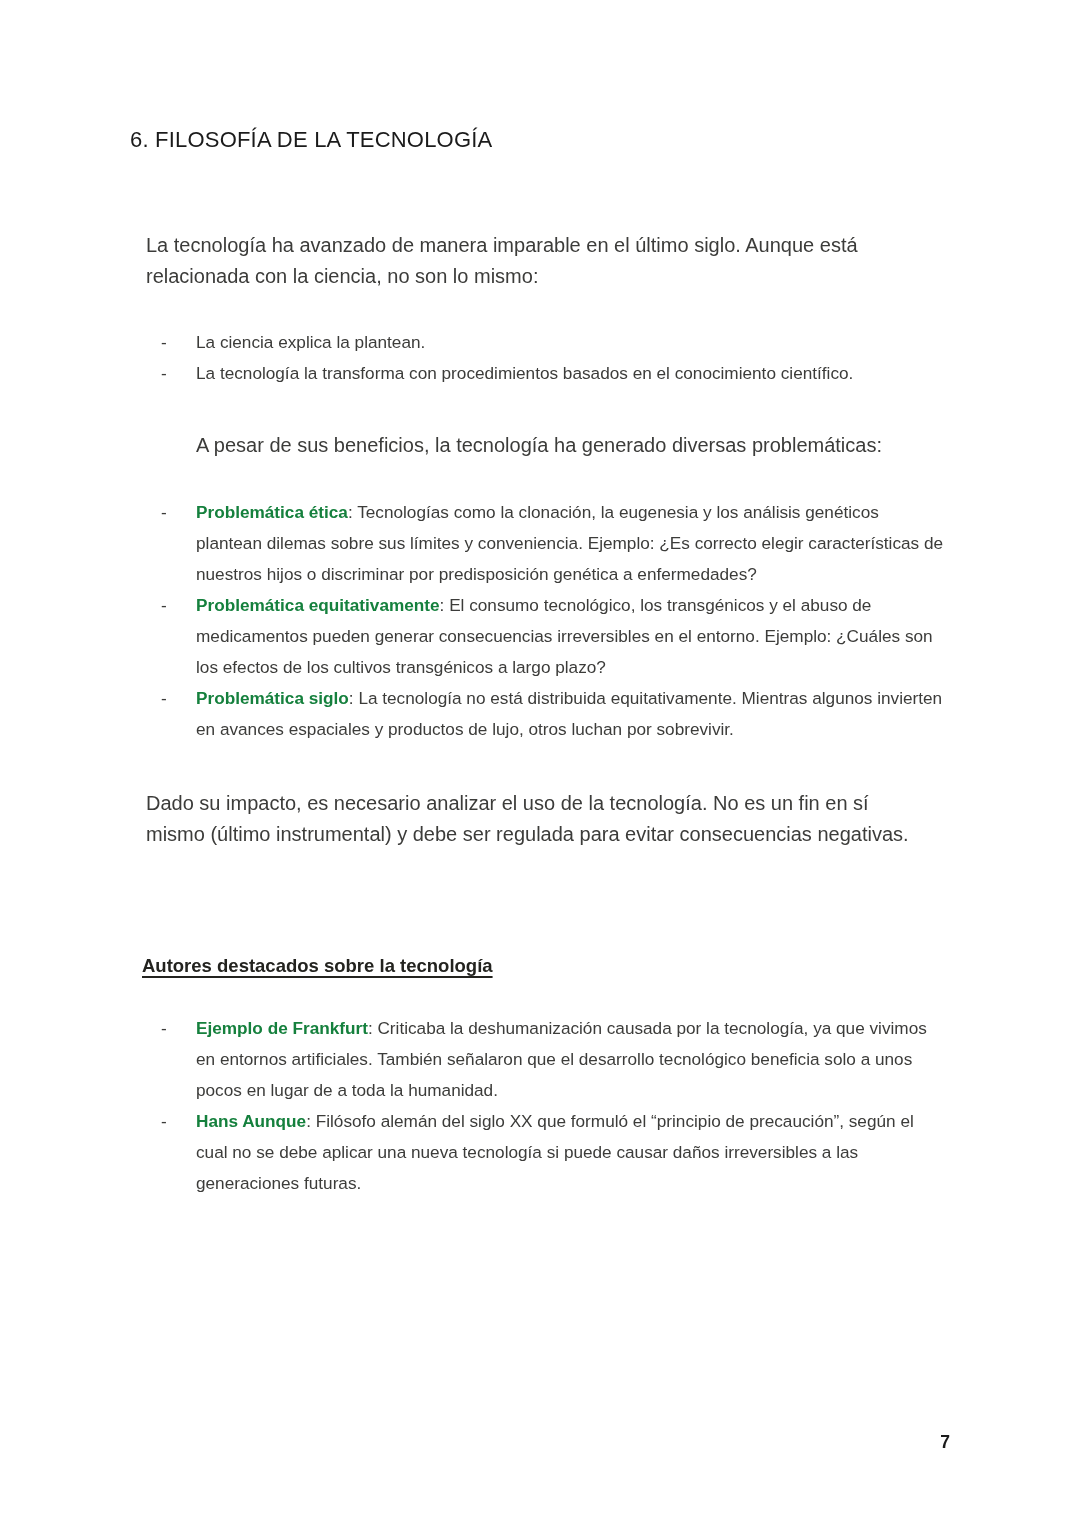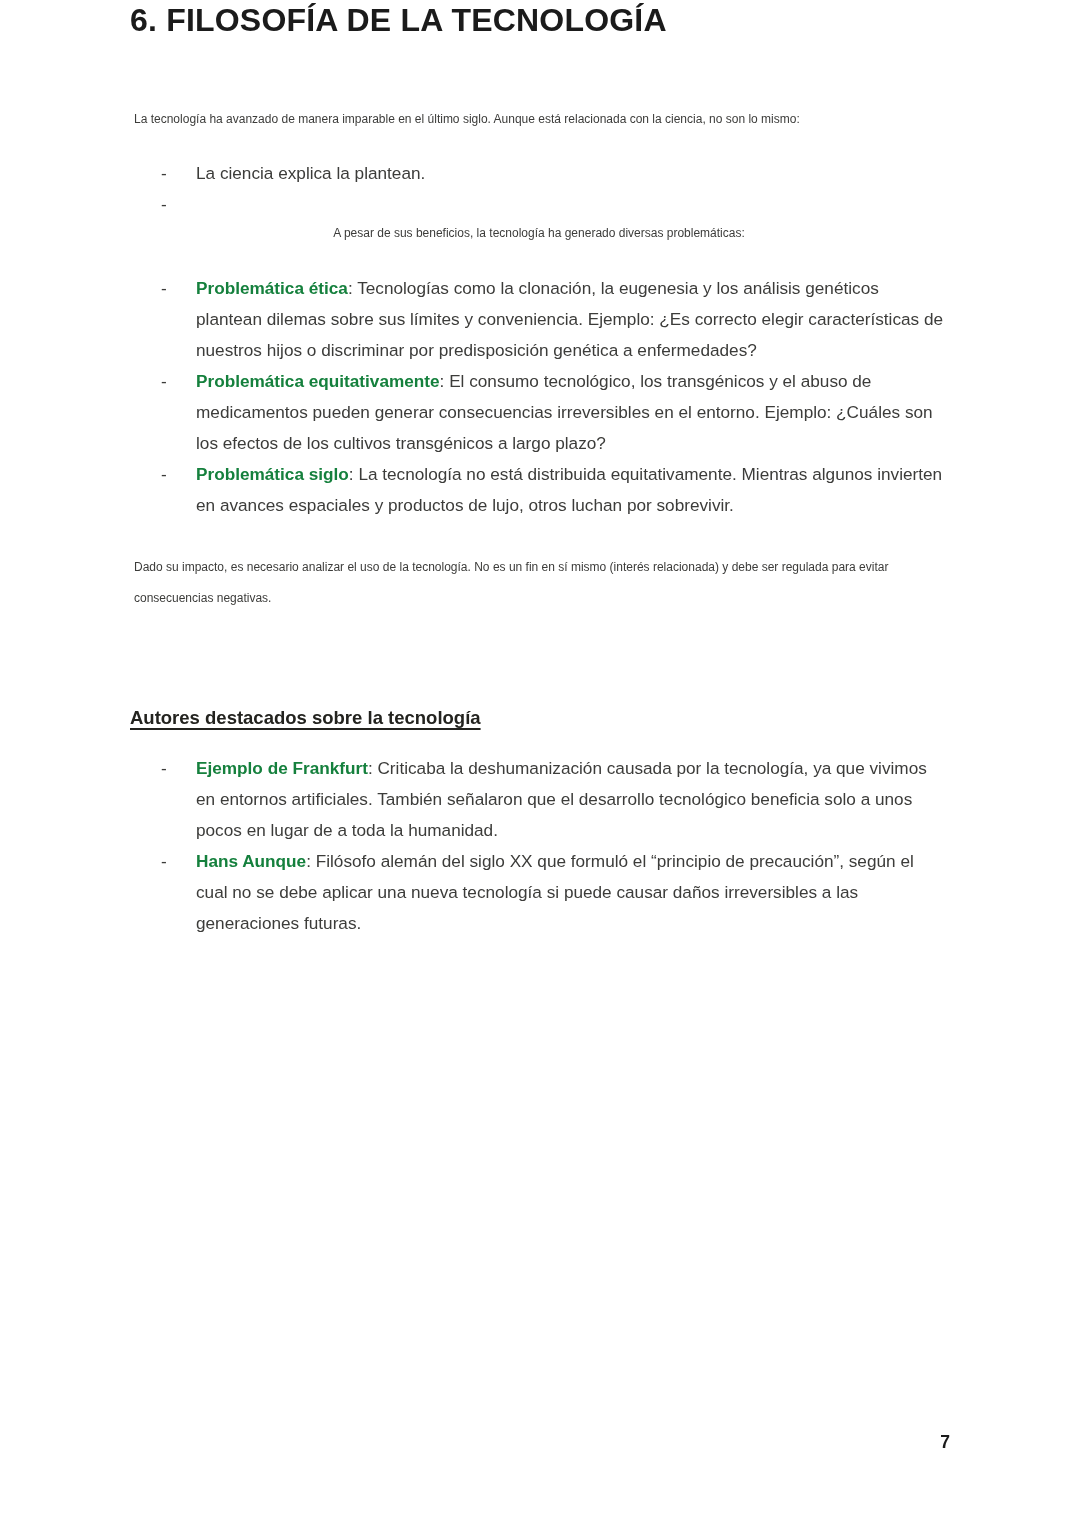--- a/index.html
+++ b/index.html
@@ -21,31 +21,32 @@
   .content {
     position: absolute;
     left: 130px;
     top: 0;
     width: 818px;
   }
 
   
   .doc-title {
     margin: 0;
-    font-size: 32px;
-    font-weight: 700;
+    padding-top: 126px;
+    font-size: 22px;
+    font-weight: 400;
     letter-spacing: 0.2px;
     color: #1b1b1b;
     line-height: 1.25;
   }
 
   
   .para {
-    margin: 4px;
-    font-size: 12px;
+    margin: 16px;
+    font-size: 20px;
     line-height: 31px;
     color: #3c3c3a;
     font-weight: 400;
   }
   .para-intro      { padding-top: 60px; }
   .para-apesar     { padding-top: 25px; text-align: center; }
   .para-dado       { padding-top: 27px; }
 
   
   ul.dash-list {
@@ -72,21 +73,21 @@
     font-size: 17.2px;
     line-height: 31px;
   }
   ul.dash-list > li .term {
     font-weight: 700;
     color: #15803d;
   }
 
   
   .sub-title {
-    margin: 0;
+    margin: 12px;
     padding-top: 88px;
     font-size: 18.5px;
     font-weight: 700;
     color: #23231f;
     text-decoration: underline;
     text-underline-offset: 4px;
     text-decoration-thickness: 1.6px;
     line-height: 1.3;
   }
 
@@ -111,41 +112,42 @@
 
     <p class="para para-intro">La tecnología ha avanzado de manera imparable en el último siglo. Aunque está relacionada con la ciencia, no son lo mismo:</p>
 
     <ul class="dash-list list-first">
       <li>
         <span class="dash">-</span>
         <span>La ciencia explica la plantean.</span>
       </li>
       <li>
         <span class="dash">-</span>
+        <span>La tecnología la transforma con procedimientos basados en el conocimiento científico.</span>
       </li>
     </ul>
 
     <p class="para para-apesar">A pesar de sus beneficios, la tecnología ha generado diversas problemáticas:</p>
 
     <ul class="dash-list list-probs">
       <li>
         <span class="dash">-</span>
         <span class="term">Problemática ética</span><span>: Tecnologías como la clonación, la eugenesia y los análisis genéticos plantean dilemas sobre sus límites y conveniencia. Ejemplo: ¿Es correcto elegir características de nuestros hijos o discriminar por predisposición genética a enfermedades?</span>
       </li>
       <li>
         <span class="dash">-</span>
         <span class="term">Problemática equitativamente</span><span>: El consumo tecnológico, los transgénicos y el abuso de medicamentos pueden generar consecuencias irreversibles en el entorno. Ejemplo: ¿Cuáles son los efectos de los cultivos transgénicos a largo plazo?</span>
       </li>
       <li>
         <span class="dash">-</span>
         <span class="term">Problemática siglo</span><span>: La tecnología no está distribuida equitativamente. Mientras algunos invierten en avances espaciales y productos de lujo, otros luchan por sobrevivir.</span>
       </li>
     </ul>
 
-    <p class="para para-dado">Dado su impacto, es necesario analizar el uso de la tecnología. No es un fin en sí mismo (interés relacionada) y debe ser regulada para evitar consecuencias negativas.</p>
+    <p class="para para-dado">Dado su impacto, es necesario analizar el uso de la tecnología. No es un fin en sí mismo (último instrumental) y debe ser regulada para evitar consecuencias negativas.</p>
 
     <h2 class="sub-title">Autores destacados sobre la tecnología</h2>
 
     <ul class="dash-list list-autores">
       <li>
         <span class="dash">-</span>
         <span class="term">Ejemplo de Frankfurt</span><span>: Criticaba la deshumanización causada por la tecnología, ya que vivimos en entornos artificiales. También señalaron que el desarrollo tecnológico beneficia solo a unos pocos en lugar de a toda la humanidad.</span>
       </li>
       <li>
         <span class="dash">-</span>

